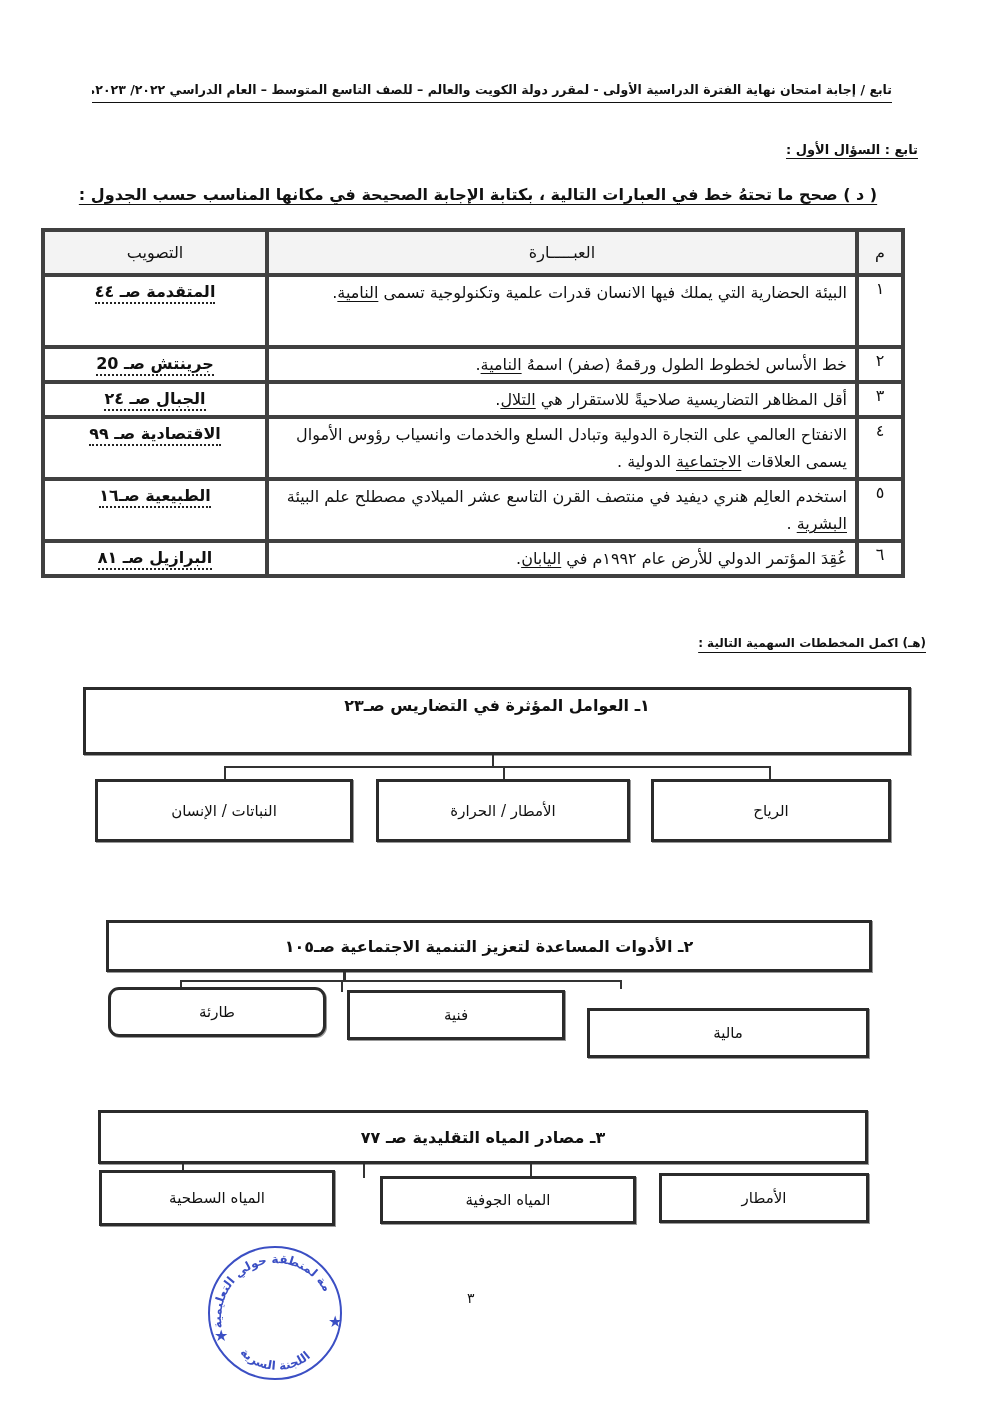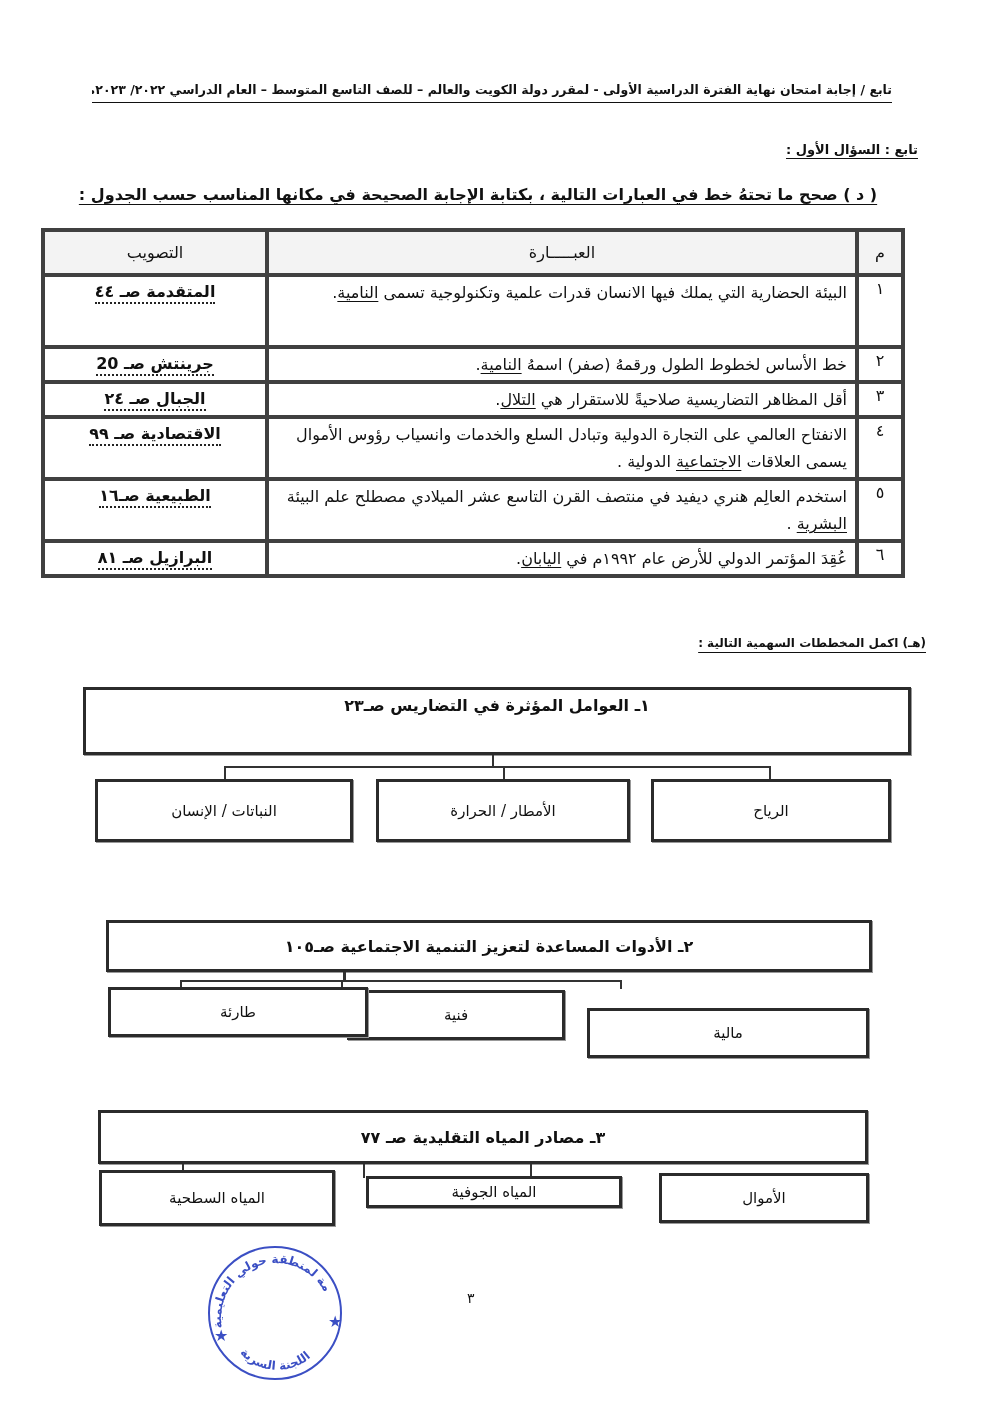--- a/index.html
+++ b/index.html
@@ -140,36 +140,36 @@
   <div class="line" style="left:180px; top:980px; width:442px; height:2px;"></div>
   <div class="line" style="left:180px; top:980px; width:2px; height:10px;"></div>
   <div class="line" style="left:341px; top:980px; width:2px; height:12px;"></div>
   <div class="line" style="left:620px; top:980px; width:2px; height:9px;"></div>
   <div class="dbox rtl" style="left:587px; top:987px; width:282px; height:50px;margin-top:21px;">
       <span>مالية</span>
     </div>
   <div class="dbox rtl" style="left:347px; top:990px; width:218px; height:50px;">
       <span>فنية</span>
     </div>
-  <div class="dbox rtl" style="left:108px; top:987px; width:260px; height:50px;">
+  <div class="dbox rtl" style="left:108px; top:987px; width:218px; height:50px;border-radius:11px;">
       <span>طارئة</span>
     </div>
 </div>
 
 <div>
   <div class="dbox title rtl" style="left:98px; top:1110px; width:770px; height:54px;">
       <span>٣ـ مصادر المياه التقليدية صـ ٧٧</span>
     </div>
   <div class="line" style="left:182px; top:1164px; width:2px; height:10px;"></div>
   <div class="line" style="left:363px; top:1164px; width:2px; height:14px;"></div>
   <div class="line" style="left:530px; top:1164px; width:2px; height:12px;"></div>
   <div class="dbox rtl" style="left:659px; top:1173px; width:210px; height:50px;">
-      <span>الأموال</span>
+      <span>الأمطار</span>
     </div>
-  <div class="dbox rtl" style="left:366px; top:1176px; width:256px; height:32px;">
+  <div class="dbox rtl" style="left:380px; top:1176px; width:256px; height:48px;">
       <span>المياه الجوفية</span>
     </div>
   <div class="dbox rtl" style="left:99px; top:1170px; width:236px; height:56px;">
       <span>المياه السطحية</span>
     </div>
 </div>
 
 <div class="page-num">٣</div>
 
 <svg class="stamp" width="150" height="150" viewBox="0 0 150 150">

